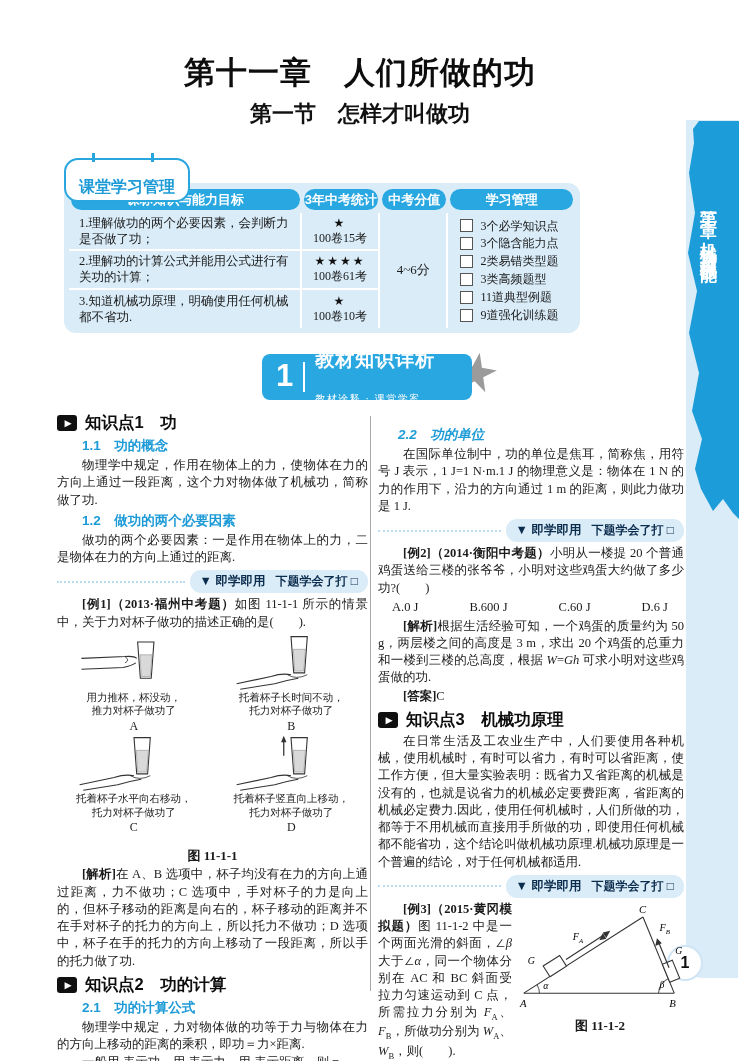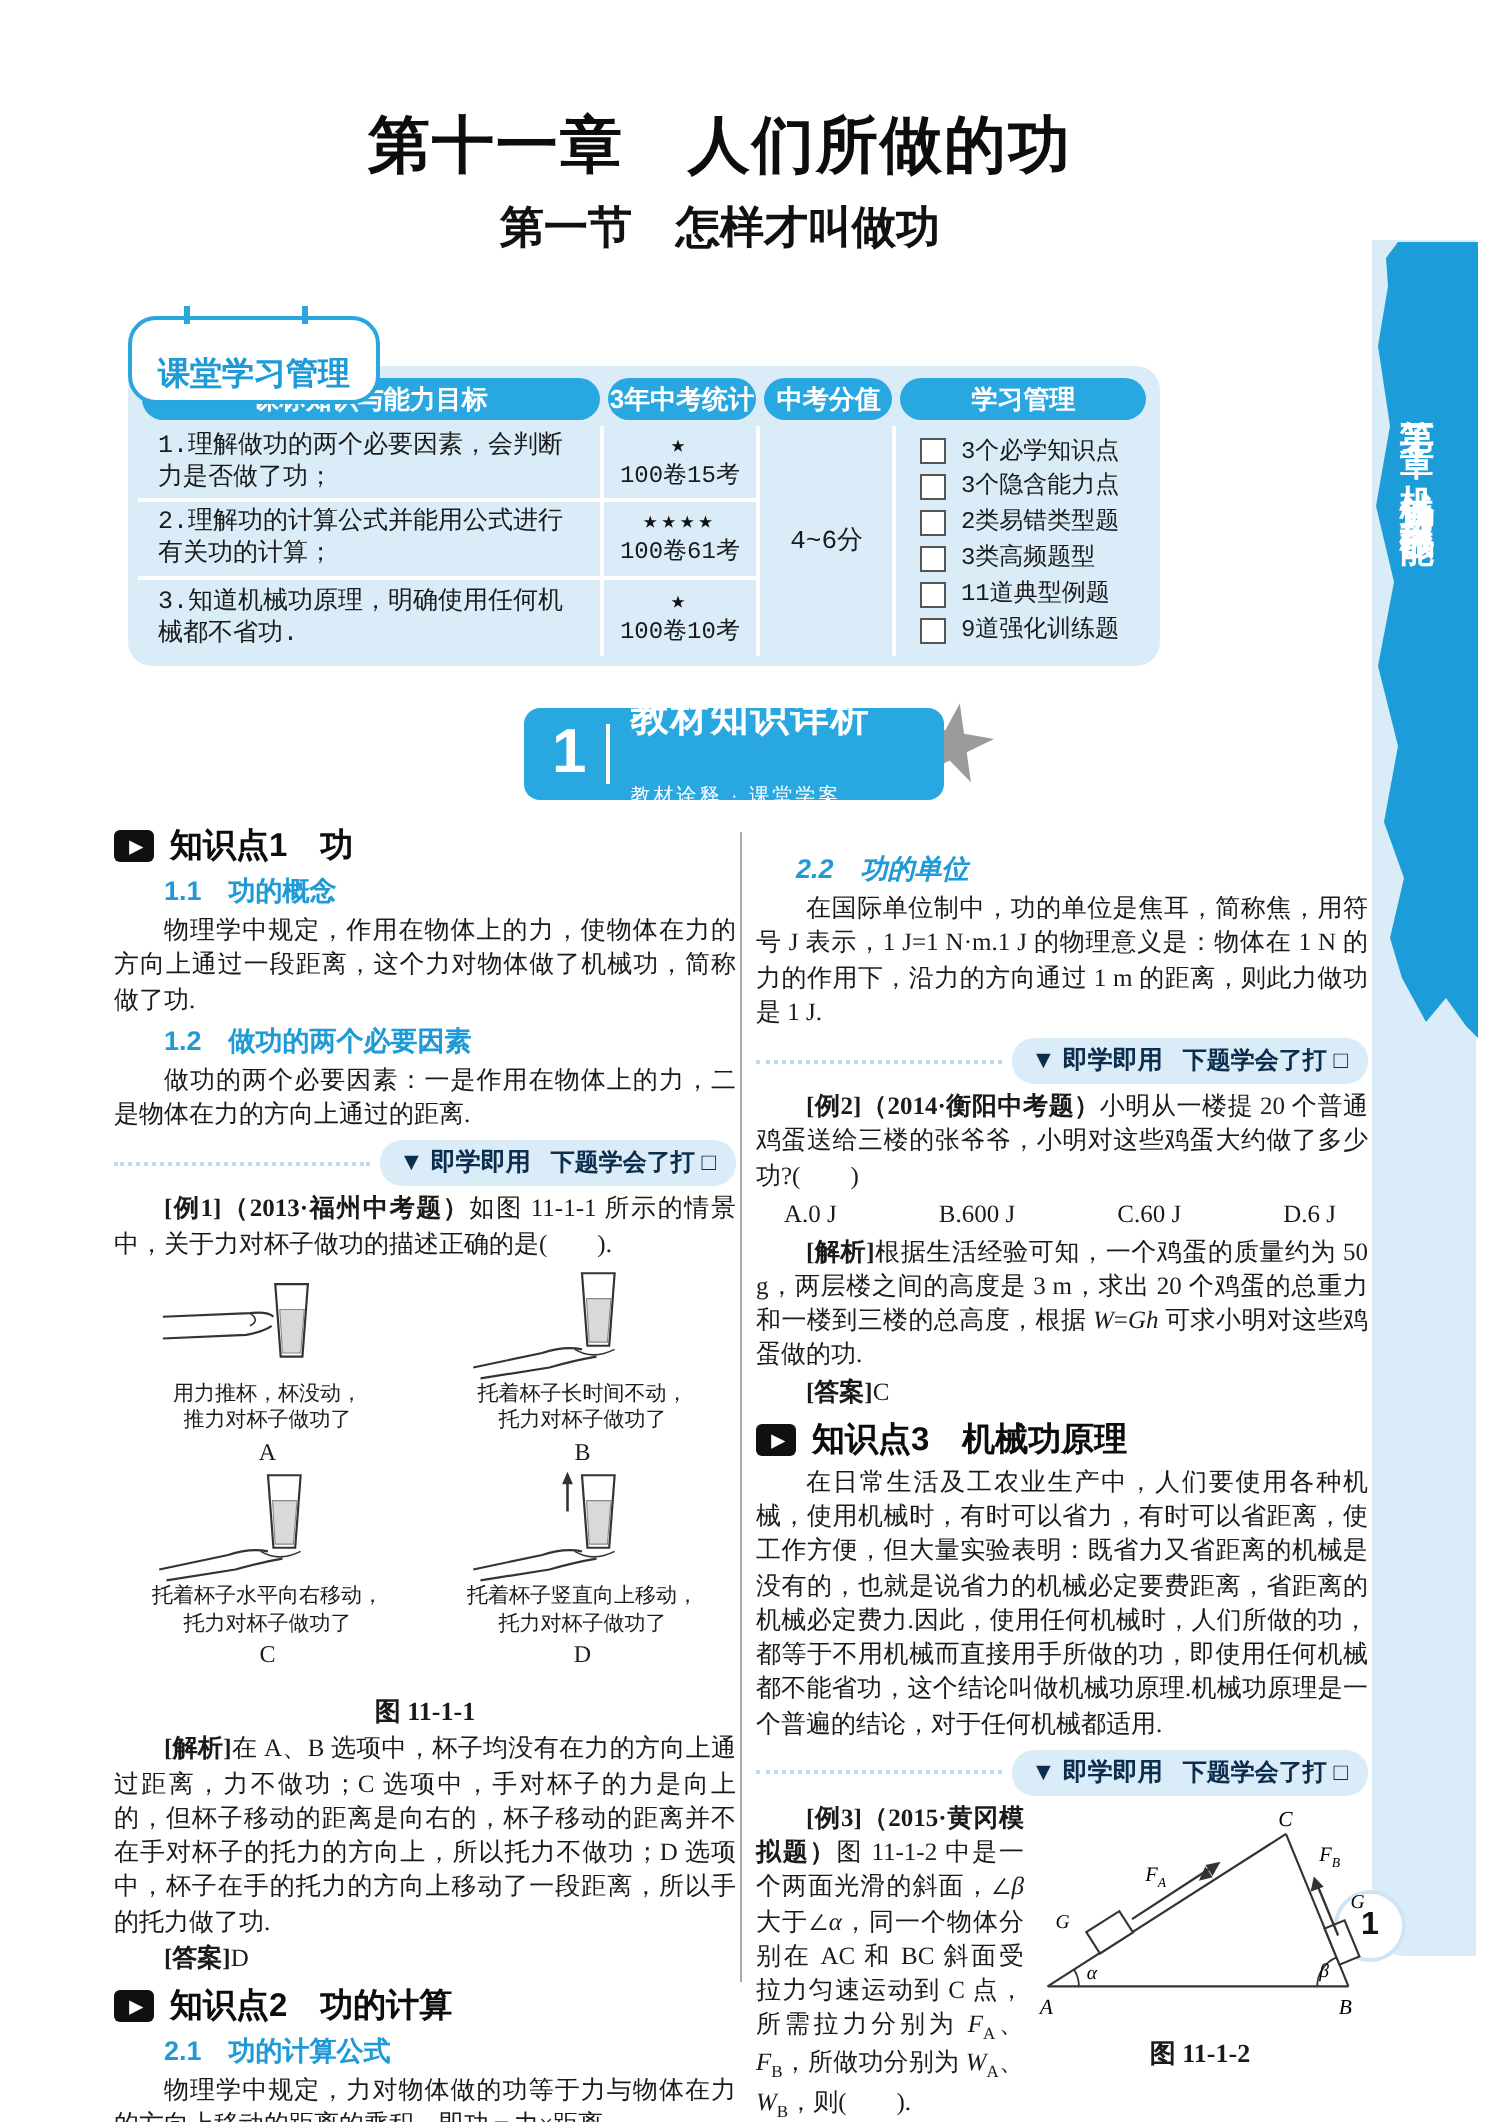--- a/index.html
+++ b/index.html
@@ -15,21 +15,21 @@
   
   .tab{position:absolute;top:158px;left:64px;z-index:3;background:#fff;border:2px solid #2aa6df;border-radius:14px;
     padding:17px 13px 2px;color:#1e9bd7;font-family:"Liberation Sans",sans-serif;font-weight:bold;font-size:16px;}
   .tab::before,.tab::after{content:"";position:absolute;top:-7px;width:3px;height:9px;background:#2aa6df;}
   .tab::before{left:26px;} .tab::after{right:34px;}
   .mgmt-table{position:absolute;top:183px;left:64px;width:516px;height:150px;background:#d9ecf8;border-radius:12px;
     box-sizing:border-box;padding:6px 5px 5px;}
   .mgmt-grid{display:grid;width:100%;height:100%;grid-template-columns:46% 15.5% 13.5% 25%;grid-template-rows:24px 1fr 1fr 1fr;}
   .th{background:#29a7e1;border-radius:12px;color:#fff;font-family:"Liberation Sans",sans-serif;font-weight:bold;
     font-size:13px;display:flex;align-items:center;justify-content:center;margin:0 2px 3px;}
-  .cell{box-sizing:border-box;font-family:Liberation Mono, monospace;}
+  .cell{box-sizing:border-box;}
   .goal{grid-column:1;border-right:2px solid #fff;display:flex;align-items:center;padding:1px 6px 1px 10px;
     font-size:12.5px;line-height:1.3;}
   .stat{grid-column:2;border-right:2px solid #fff;display:flex;flex-direction:column;align-items:center;justify-content:center;
     font-size:12px;line-height:1.25;}
   .rb{border-bottom:2px solid #fff;}
   .stars{font-size:12px;letter-spacing:2px;color:#111;}
   .score{grid-column:3;grid-row:2/5;border-right:2px solid #fff;display:flex;align-items:center;justify-content:center;font-size:13px;}
   .mglist{grid-column:4;grid-row:2/5;display:flex;flex-direction:column;justify-content:space-evenly;padding:2px 4px 2px 12px;font-size:12px;}
   .mg-item{display:flex;align-items:center;line-height:1.2;}
   .cbx{display:inline-block;width:11px;height:11px;border:1px solid #555;background:#fff;margin-right:7px;flex:none;}
@@ -263,21 +263,20 @@
           </g>
         </svg>
         <div class="figcap">托着杯子竖直向上移动，
 托力对杯子做功了</div>
         <div class="figletter">D</div>
       </div>
     </div>
     <div class="figmain">图 11-1-1</div>
 
     <p class="p"><b class="tag">[解析]</b><span>在 A、B 选项中，杯子均没有在力的方向上通过距离，力不做功；C 选项中，手对杯子的力是向上的，但杯子移动的距离是向右的，杯子移动的距离并不在手对杯子的托力的方向上，所以托力不做功；D 选项中，杯子在手的托力的方向上移动了一段距离，所以手的托力做了功.</span></p>
-    <p class="p"><b class="tag">[答案]</b><span>D</span></p>
 
     <div class="kp">
       <span class="kp-icon">▶</span>
       <span>知识点2　功的计算</span>
     </div>
     <div class="sub">2.1　功的计算公式</div>
     <p class="p">物理学中规定，力对物体做的功等于力与物体在力的方向上移动的距离的乘积，即功＝力×距离.</p>
     <p class="p">一般用  表示功，用  表示力，用  表示距离，则 =.</p>
   </div>
 

